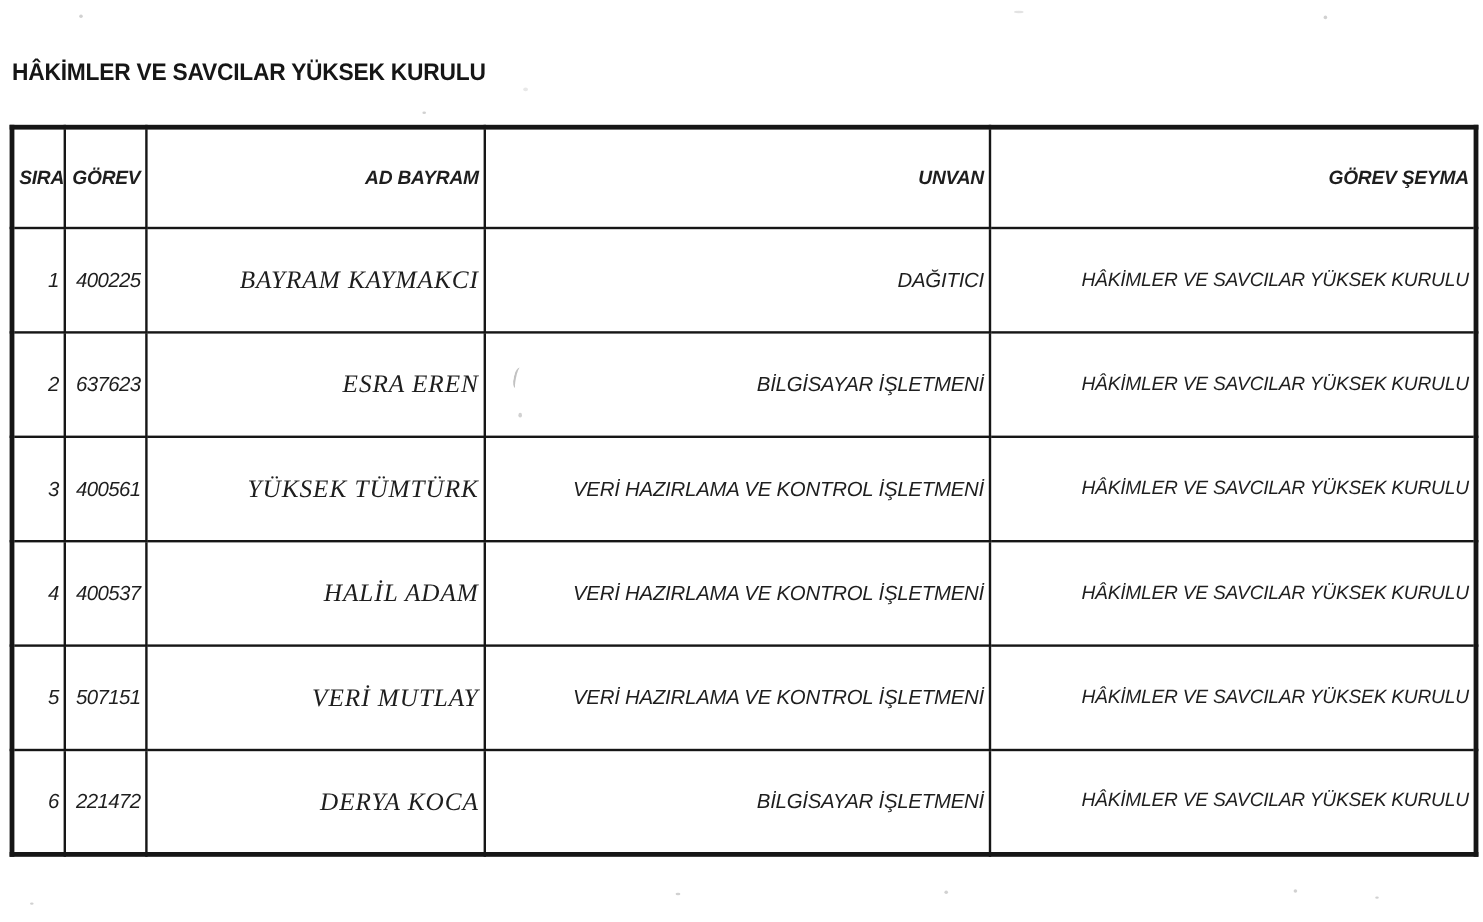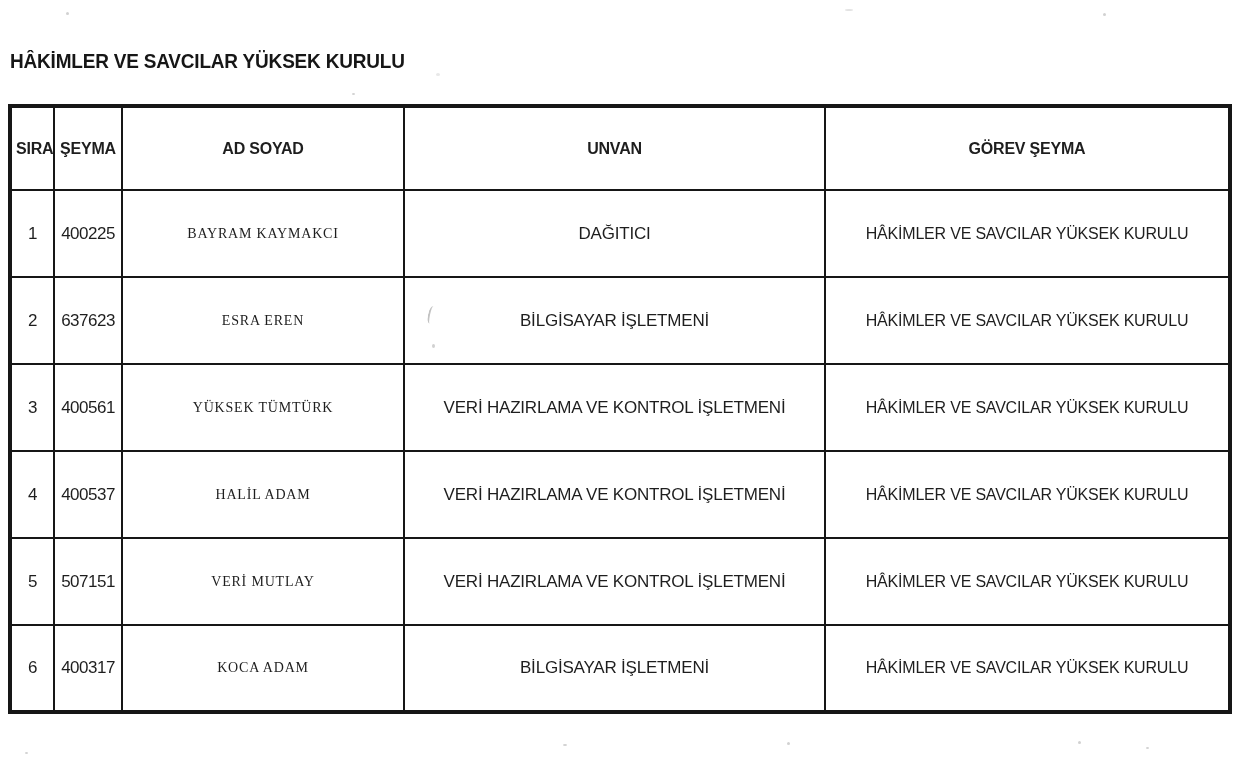--- a/index.html
+++ b/index.html
@@ -32,42 +32,43 @@
   table.personnel{
     position:absolute;
     left:8px;top:104px;
     width:1220px;
     table-layout:fixed;
     border-collapse:collapse;
     border:4px solid var(--border);
   }
   .personnel th,.personnel td{
     border:2px solid var(--border);
-    text-align:center;
+    text-align:right;
     vertical-align:middle;
     padding:0 4px;
     color:var(--ink);
     overflow:hidden;
+    font-style:italic;
   }
   .personnel thead tr{height:84px;}
   .personnel tbody tr{height:87px;}
   .personnel th{
     font-family:"Liberation Sans", sans-serif;
     font-size:16px;
     font-weight:bold;
     letter-spacing:-0.2px;
   }
   td.col-sira,td.col-sicil{
     font-family:"Liberation Sans", sans-serif;
     font-size:17px;
     letter-spacing:-0.5px;
   }
   td.col-ad_soyad{
     font-family:"Liberation Serif", serif;
-    font-size:14px;
+    font-size:21px;
     letter-spacing:0.8px;
     margin-left:44px;
   }
   td.col-unvan{
     font-family:"Liberation Sans", sans-serif;
     font-size:17px;
     letter-spacing:-0.2px;
     margin-top:36px;
   }
   td.col-gorev_yeri{
@@ -99,22 +100,22 @@
   <colgroup>
     <col style="width:44px">
     <col style="width:68px">
     <col style="width:282px">
     <col style="width:421px">
     <col style="width:405px">
   </colgroup>
   <thead>
     <tr>
       <th>SIRA</th>
-      <th>ŞEYMA</th>
-      <th>AD SOYAD</th>
+      <th>GÖREV</th>
+      <th>AD BAYRAM</th>
       <th>UNVAN</th>
       <th>GÖREV ŞEYMA</th>
     </tr>
   </thead>
   <tbody>
       <tr>
         <td class="col-sira">1</td>
         <td class="col-sicil">400225</td>
         <td class="col-ad_soyad">BAYRAM KAYMAKCI</td>
         <td class="col-unvan">DAĞITICI</td>
@@ -143,22 +144,22 @@
       </tr>
       <tr>
         <td class="col-sira">5</td>
         <td class="col-sicil">507151</td>
         <td class="col-ad_soyad">VERİ MUTLAY</td>
         <td class="col-unvan">VERİ HAZIRLAMA VE KONTROL İŞLETMENİ</td>
         <td class="col-gorev_yeri">HÂKİMLER VE SAVCILAR YÜKSEK KURULU</td>
       </tr>
       <tr>
         <td class="col-sira">6</td>
-        <td class="col-sicil">400317</td>
-        <td class="col-ad_soyad">KOCA ADAM</td>
+        <td class="col-sicil">221472</td>
+        <td class="col-ad_soyad">DERYA KOCA</td>
         <td class="col-unvan">BİLGİSAYAR İŞLETMENİ</td>
         <td class="col-gorev_yeri">HÂKİMLER VE SAVCILAR YÜKSEK KURULU</td>
       </tr>
     </tbody>
 </table>
 
 <div>
   <div class="speck" style="left:66px;top:12px;width:3px;height:3px;"></div>
   <div class="speck" style="left:352px;top:93px;width:3px;height:2px;"></div>
   <div class="speck" style="left:845px;top:9px;width:8px;height:2px;opacity:.6;"></div>

